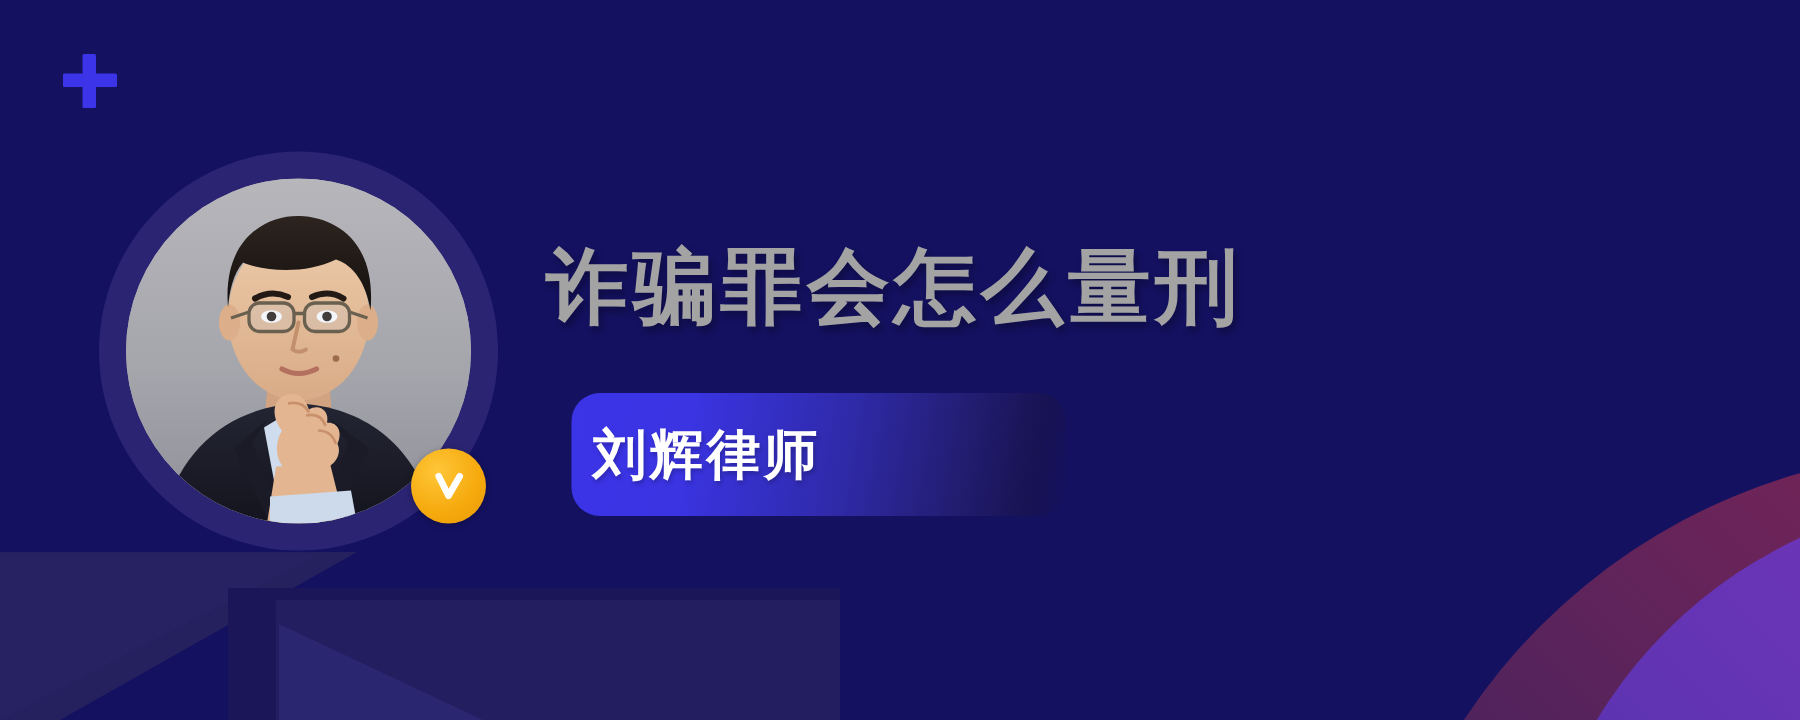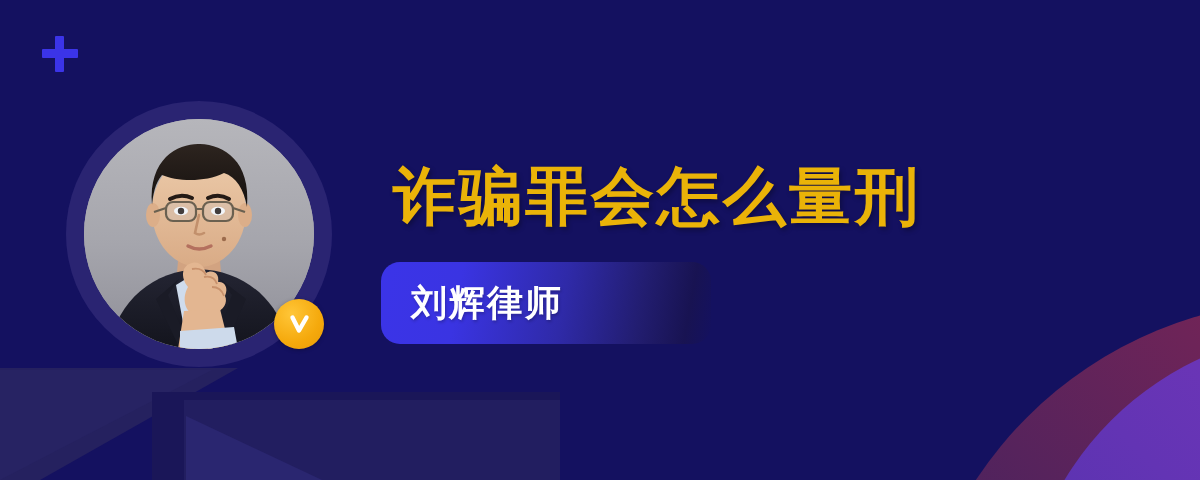--- a/index.html
+++ b/index.html
@@ -99,45 +99,45 @@
     box-shadow: 0 1px 4px rgba(0,0,0,0.28);
     display: flex;
     align-items: center;
     justify-content: center;
   }
   .verified-badge svg { display: block; }
 
   
   .headline {
     position: absolute;
-    left: 393px;
+    left: 364px;
     top: 162px;
     margin: 0;
-    font-size: 63px;
+    font-size: 55px;
     line-height: 1.08;
     font-weight: bold;
-    color: #eab308;
+    color: #a3a3a3;
     letter-spacing: 3px;
     white-space: nowrap;
     text-shadow: 2px 3px 5px rgba(0,0,0,0.30);
   }
 
   .name-pill {
     position: absolute;
     left: 381px;
     top: 262px;
     width: 330px;
     height: 82px;
     border-radius: 19px;
     background: linear-gradient(100deg, #3b34e8 0%, #3a34e2 24%, #2f2aa8 55%, #221d70 78%, #181352 92%, #141160 100%);
     display: flex;
     align-items: center;
   }
   .name-pill-label {
-    margin: 16px;
+    margin: 0;
     padding-left: 14px;
     font-size: 36px;
     font-weight: bold;
     color: #ffffff;
     letter-spacing: 2px;
     white-space: nowrap;
     text-shadow: 1px 2px 3px rgba(0,0,0,0.22);
   }
 </style>
 </head>

